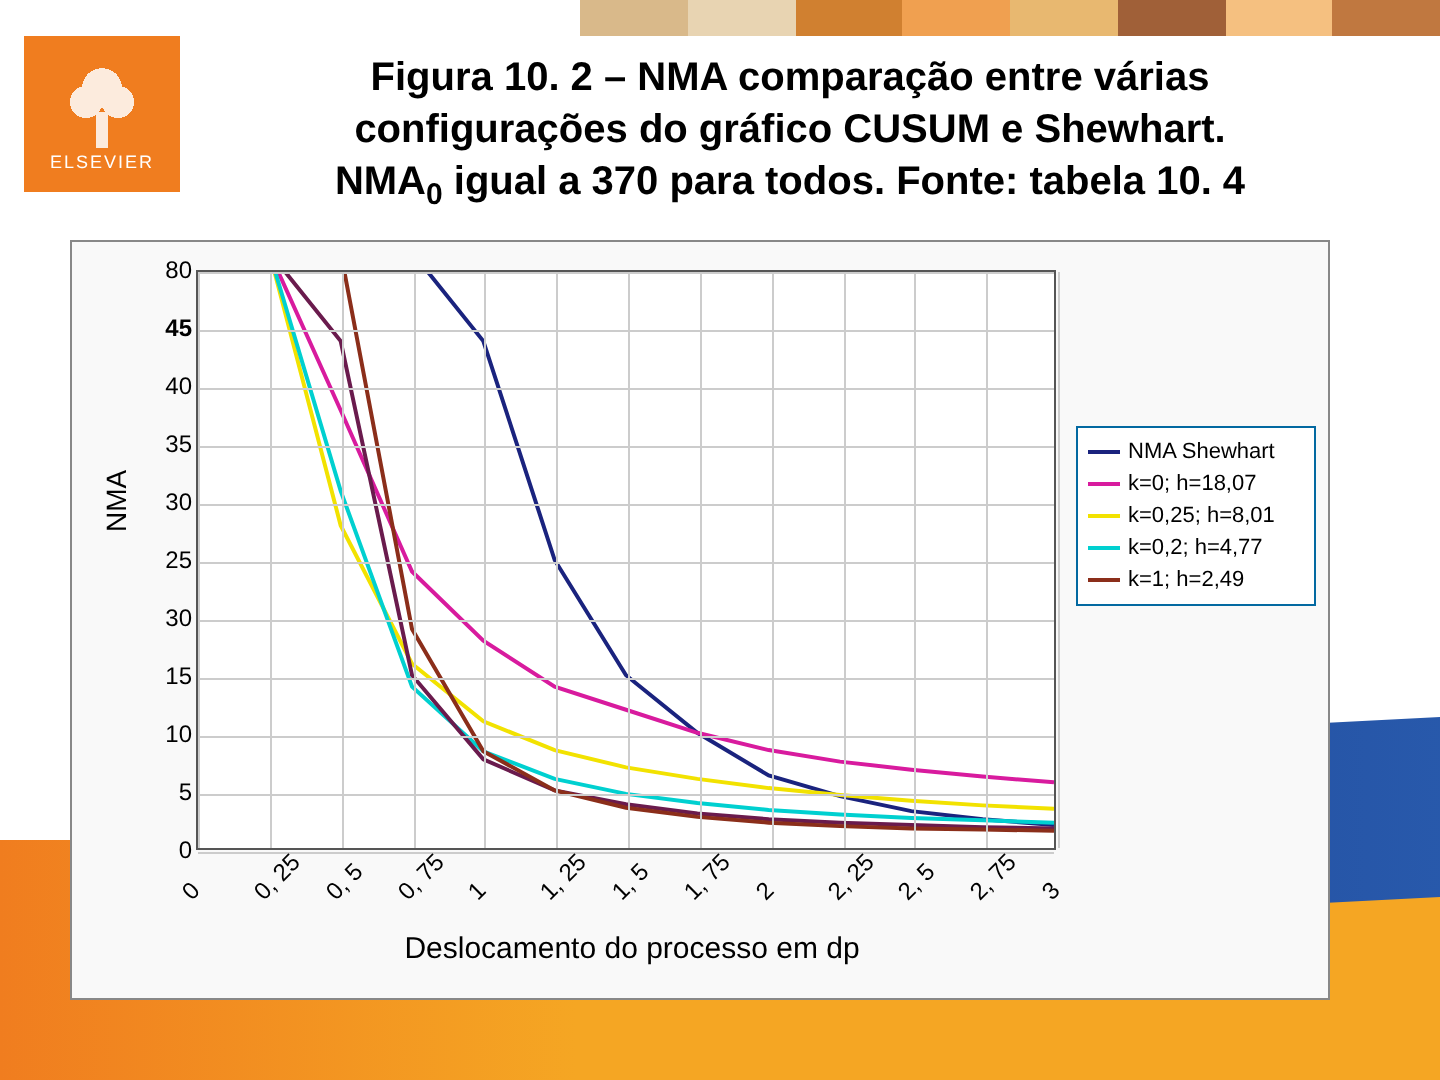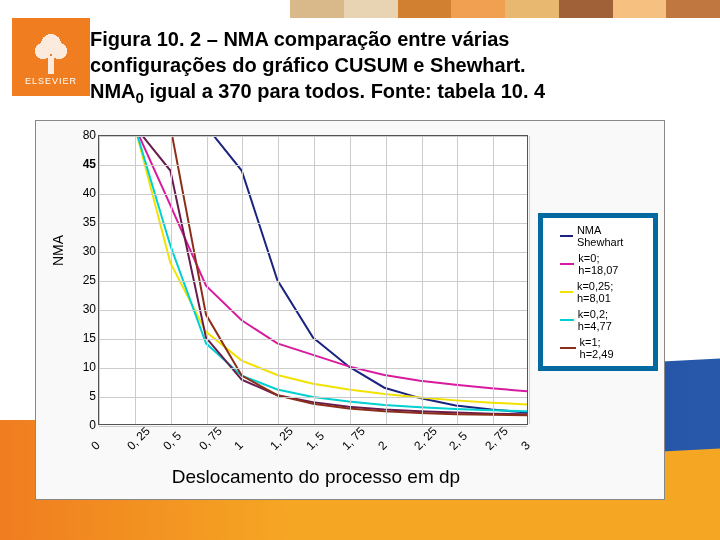--- a/index.html
+++ b/index.html
@@ -62,20 +62,21 @@
     position: relative;
     opacity: 0.85;
   }
   .logo .tree::after { content:""; position:absolute; bottom:0; left:17px; width:6px; height:18px; background:#fff;}
   .logo-text { font-size: 9px; letter-spacing: 1px; margin-top: 2px; }
   .title {
     position: absolute;
     top: 26px;
     left: 90px;
     right: 20px;
+    text-align: center;
     font-weight: bold;
     font-size: 20px;
     line-height: 1.3;
     z-index: 5;
   }
   .chart-container {
     position: absolute;
     top: 120px;
     left: 35px;
     width: 630px;
@@ -119,31 +120,31 @@
     transform: rotate(-45deg) translateX(-14px);
     transform-origin: left top;
     white-space: nowrap;
   }
   .x-label {
     position: absolute;
     top: 345px;
     left: 0;
     width: 560px;
     text-align: center;
-    font-size: 19px;
+    font-size: 15px;
   }
   .legend {
     position: absolute;
     top: 92px;
     left: 502px;
     width: 120px;
-    border: 5px solid #0369a1;
+    border: 1px solid #0369a1;
     background: #fff;
     font-size: 11px;
-    padding: 4px 16px;
+    padding: 4px 4px;
   }
   .legend-row {
     display: flex;
     align-items: center;
     gap: 4px;
     padding: 2px 1px;
   }
   .legend-swatch {
     width: 16px; height: 2.5px;
   }

